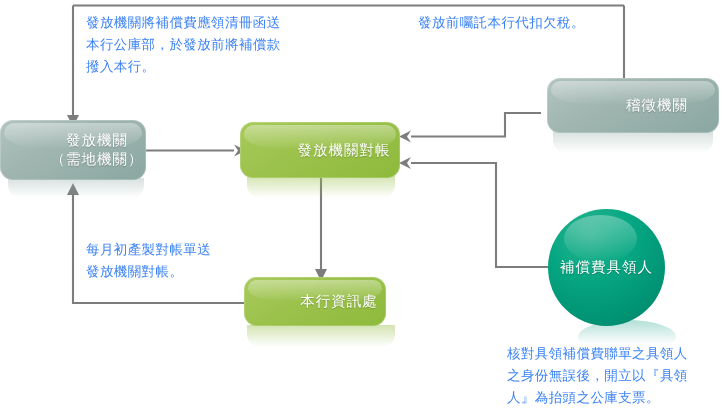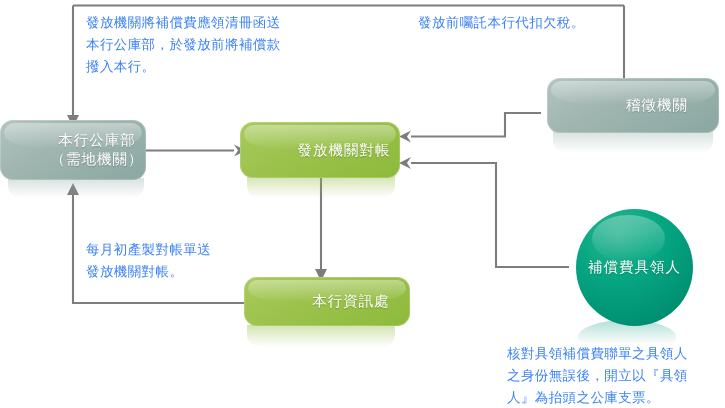--- a/index.html
+++ b/index.html
@@ -173,37 +173,37 @@
 人』為抬頭之公庫支票。</div>
 
   <div class="reflect sage" style="left:8px; top:178px; width:136px; height:20px;"></div>
   <div class="reflect green" style="left:247px; top:176px; width:148px; height:22px;"></div>
   <div class="reflect green" style="left:247px; top:325px; width:148px; height:22px;"></div>
   <div class="reflect sage" style="left:553px; top:131px; width:160px; height:22px;"></div>
   <div class="circle-reflect" style="left:578px; top:320px; width:98px; height:34px;"></div>
 
   <div class="node sage" style="left:0px; top:120px; width:146px; height:60px;">
     <span class="gloss"></span>
-    <span class="label">本行公庫部
+    <span class="label">發放機關
 （需地機關）</span>
   </div>
 
   <div class="node green" style="left:240px; top:122px; width:160px; height:56px;">
     <span class="gloss"></span>
     <span class="label">發放機關對帳</span>
   </div>
 
-  <div class="node green" style="left:244px; top:277px; width:166px; height:49px;">
+  <div class="node green" style="left:244px; top:277px; width:142px; height:49px;">
     <span class="gloss"></span>
     <span class="label">本行資訊處</span>
   </div>
 
   <div class="node sage" style="left:547px; top:78px; width:172px; height:55px;">
     <span class="gloss"></span>
     <span class="label">稽徵機關</span>
   </div>
 
-  <div class="circle" style="left:576px; top:209px; width:117px; height:117px;">
+  <div class="circle" style="left:548px; top:209px; width:117px; height:117px;">
     <span class="circle-gloss"></span>
     <span class="label">補償費具領人</span>
   </div>
 
 </div>
 
 </body></html>

